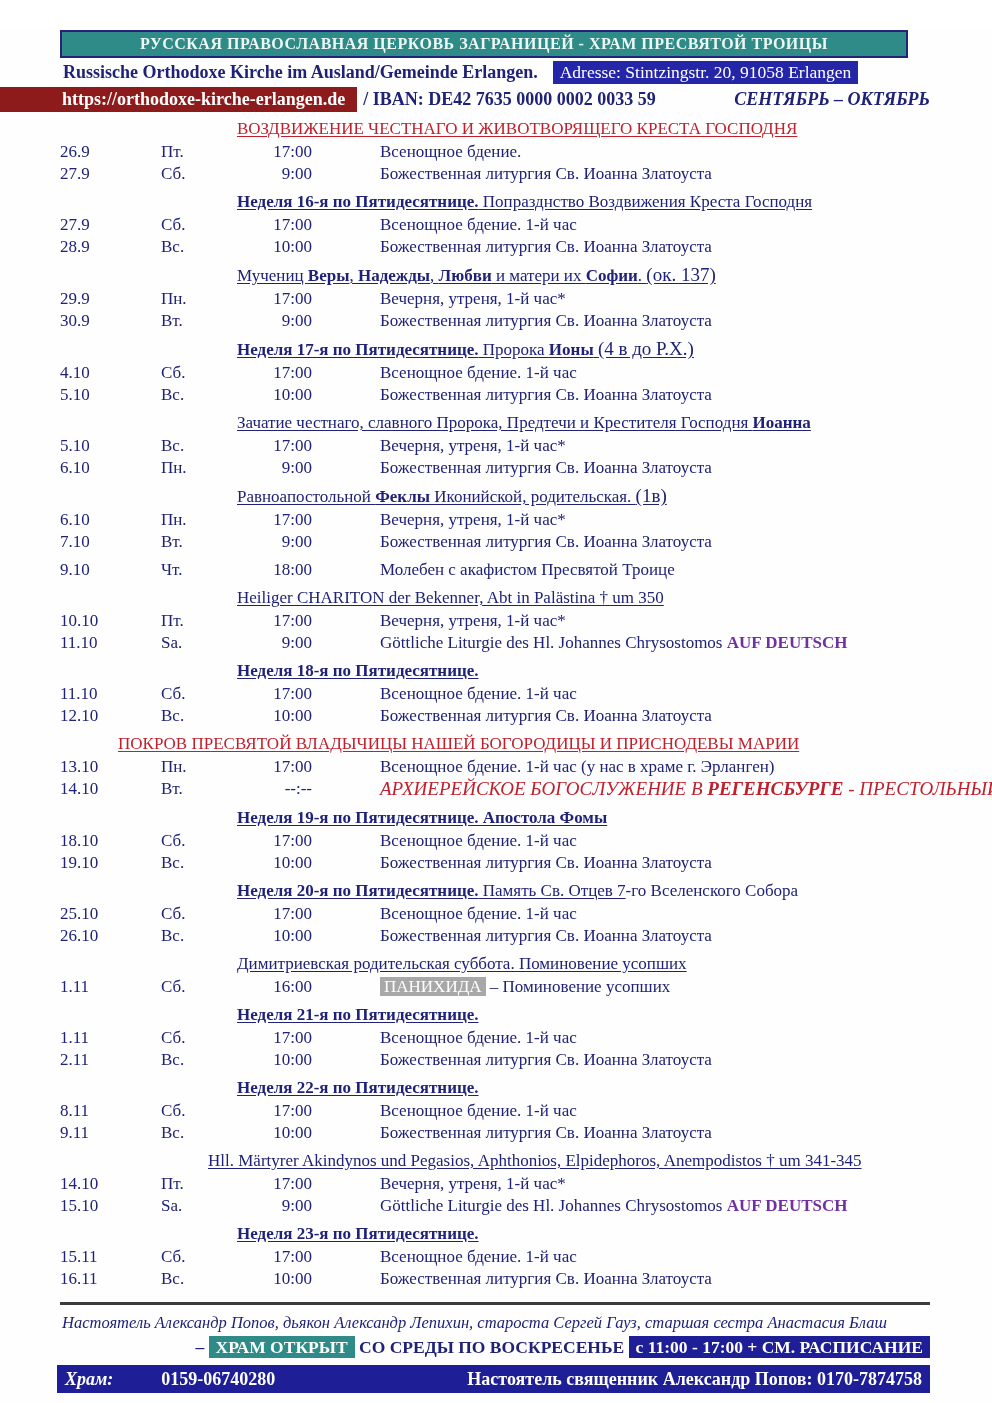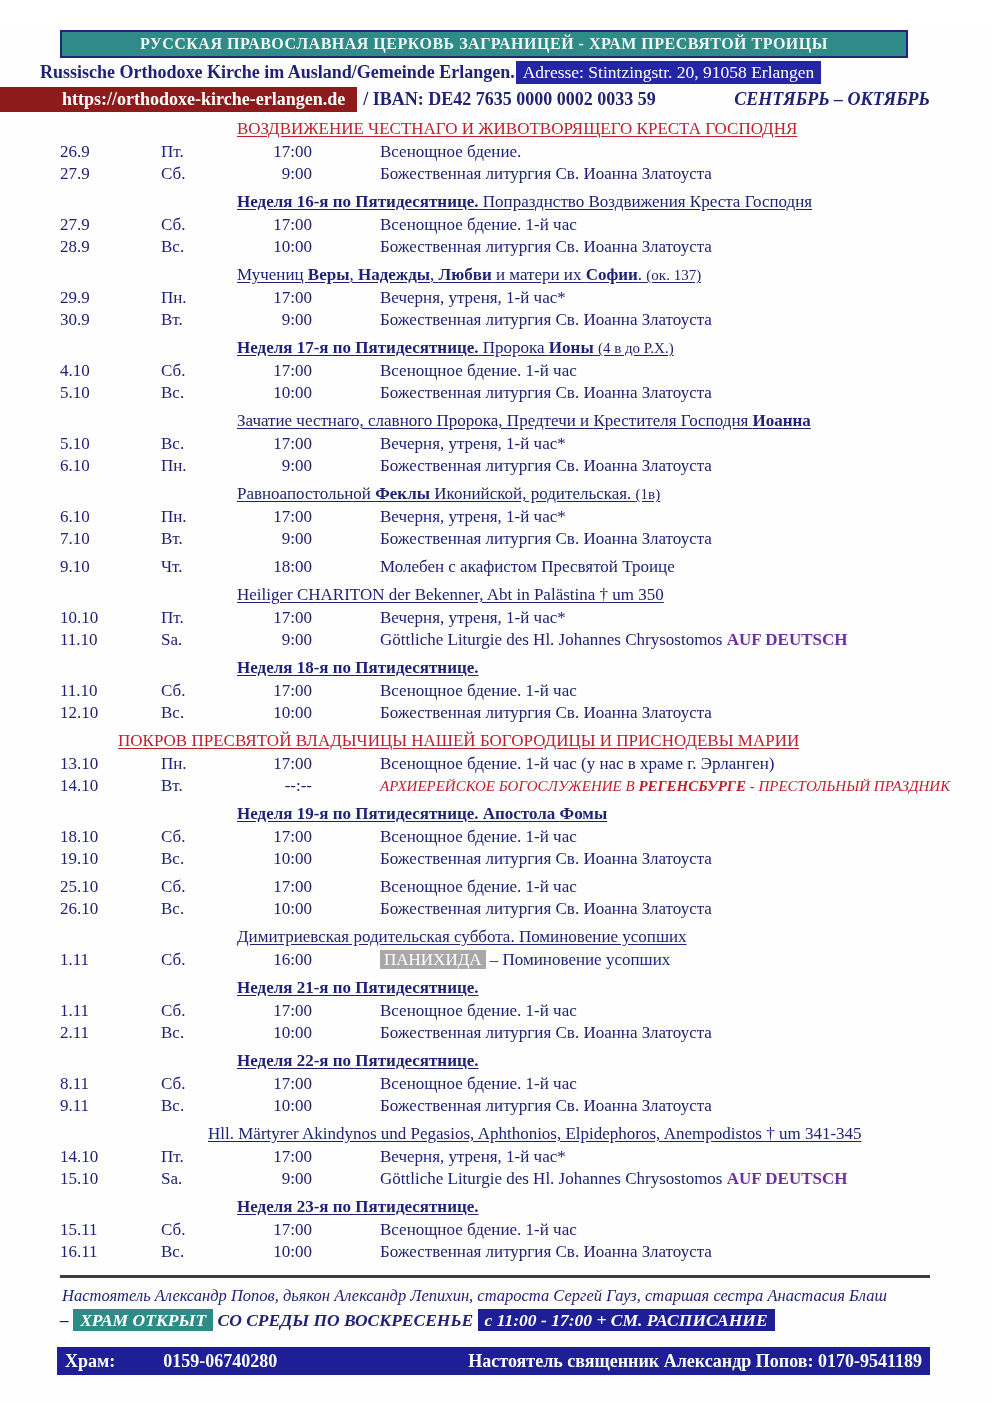--- a/index.html
+++ b/index.html
@@ -13,22 +13,22 @@
   
   .title-bar{
     margin:30px 84px 0 60px;
     background:#2e8b87;color:#eef7f3;
     border:2px solid #232378;
     font-weight:bold;font-size:16px;line-height:24px;
     text-align:center;letter-spacing:.5px;
     padding:0 2px;white-space:nowrap;
   }
   .sub-line{
-    margin:3px 62px 0 40px;
-    display:flex;align-items:center;gap:1px;
+    margin:3px 62px 0 63px;
+    display:flex;align-items:center;gap:15px;
     font-size:18px;white-space:nowrap;
   }
   .sub-left{font-weight:bold;color:#1f2276;}
   .addr-badge{background:#2525a8;color:#ffffff;padding:1px 7px;font-size:17.5px;}
   .url-line{
     margin-top:3px;display:flex;align-items:center;white-space:nowrap;
     font-size:18px;
   }
   .url-badge{
     background:#8e1b1b;color:#ffffff;font-weight:bold;
@@ -45,42 +45,42 @@
   .sec-heading.align-mid{padding-left:148px;}
   .srow{
     display:grid;grid-template-columns:55px 62px 43px 1fr;
     line-height:22px;white-space:nowrap;gap:46px;
   }
   .cell.time{text-align:right;}
   .cell.desc{padding-left:22px;}
   .b{font-weight:bold;}
   .i{font-style:italic;text-align:right;}
   .u{text-decoration:underline;text-underline-offset:2px;}
-  .sm{font-size:15px;}
+  .sm{font-size:19px;}
   .c-red{color:#c0202c;}
   .c-purple{color:#7030a0;}
   .c-white{color:#ffffff;}
   .bg-gray{background:#a8a8a8;color:#ffffff;padding:0 4px;}
 
   
   .footer-rule{margin:12px 62px 0 60px;border-top:3px solid #3c3c3c;}
   .clergy{margin:8px 62px 0 62px;font-style:italic;font-size:16.5px;white-space:nowrap;}
   .open-line{
-    margin:4px 62px 16px 60px;font-size:17.5px;white-space:nowrap;font-style:italic;
+    margin:4px 62px 7px 60px;text-align:right;font-size:17.5px;white-space:nowrap;
   }
   .open-dash{color:#1f2276;font-weight:bold;}
   .open-badge{background:#2e8b87;color:#ffffff;font-weight:bold;padding:1px 7px;}
   .open-days{font-weight:bold;color:#1f2276;}
   .hours-badge{background:#1e1e96;color:#ffffff;font-weight:bold;padding:1px 7px;}
   .phone-bar{
     margin:7px 62px 0 57px;background:#1e1e96;color:#ffffff;
     font-weight:bold;font-size:18px;line-height:24px;
     display:flex;align-items:center;padding:2px 8px;white-space:nowrap;
   }
-  .phone-label{margin-right:48px;}
+  .phone-label{margin-right:48px;font-style:italic;}
   .priest-line{margin-left:auto;}
 </style>
 </head>
 <body>
 
 <div class="page">
 
   <div class="title-bar">РУССКАЯ ПРАВОСЛАВНАЯ ЦЕРКОВЬ ЗАГРАНИЦЕЙ - ХРАМ ПРЕСВЯТОЙ ТРОИЦЫ</div>
 
   <div class="sub-line">
@@ -247,20 +247,21 @@
           <div class="cell desc"><span>Всенощное бдение. 1-й час</span></div>
         </div>
         <div class="srow">
           <div class="cell date">19.10</div>
           <div class="cell day">Вс.</div>
           <div class="cell time">10:00</div>
           <div class="cell desc"><span>Божественная литургия Св. Иоанна Златоуста</span></div>
         </div>
       </div>
       <div class="sec">
+        <div class="sec-heading align-normal"><span class="b u">Неделя 20-я по Пятидесятнице.</span><span class="u"> Память Св. Отцев 7</span><span>-го Вселенского Собора</span></div>
         <div class="srow">
           <div class="cell date">25.10</div>
           <div class="cell day">Сб.</div>
           <div class="cell time">17:00</div>
           <div class="cell desc"><span>Всенощное бдение. 1-й час</span></div>
         </div>
         <div class="srow">
           <div class="cell date">26.10</div>
           <div class="cell day">Вс.</div>
           <div class="cell time">10:00</div>
@@ -345,16 +346,16 @@
   <div class="open-line">
     <span class="open-dash">–</span>
     <span class="open-badge">ХРАМ ОТКРЫТ</span>
     <span class="open-days">СО СРЕДЫ ПО ВОСКРЕСЕНЬЕ</span>
     <span class="hours-badge">с 11:00 - 17:00 + СМ. РАСПИСАНИЕ</span>
   </div>
 
   <div class="phone-bar">
     <span class="phone-label">Храм:</span>
     <span class="phone-number">0159-06740280</span>
-    <span class="priest-line">Настоятель священник Александр Попов: 0170-9541189</span>
+    <span class="priest-line">Настоятель священник Александр Попов: 0170-7874758</span>
   </div>
 
 </div>
 
 </body></html>

